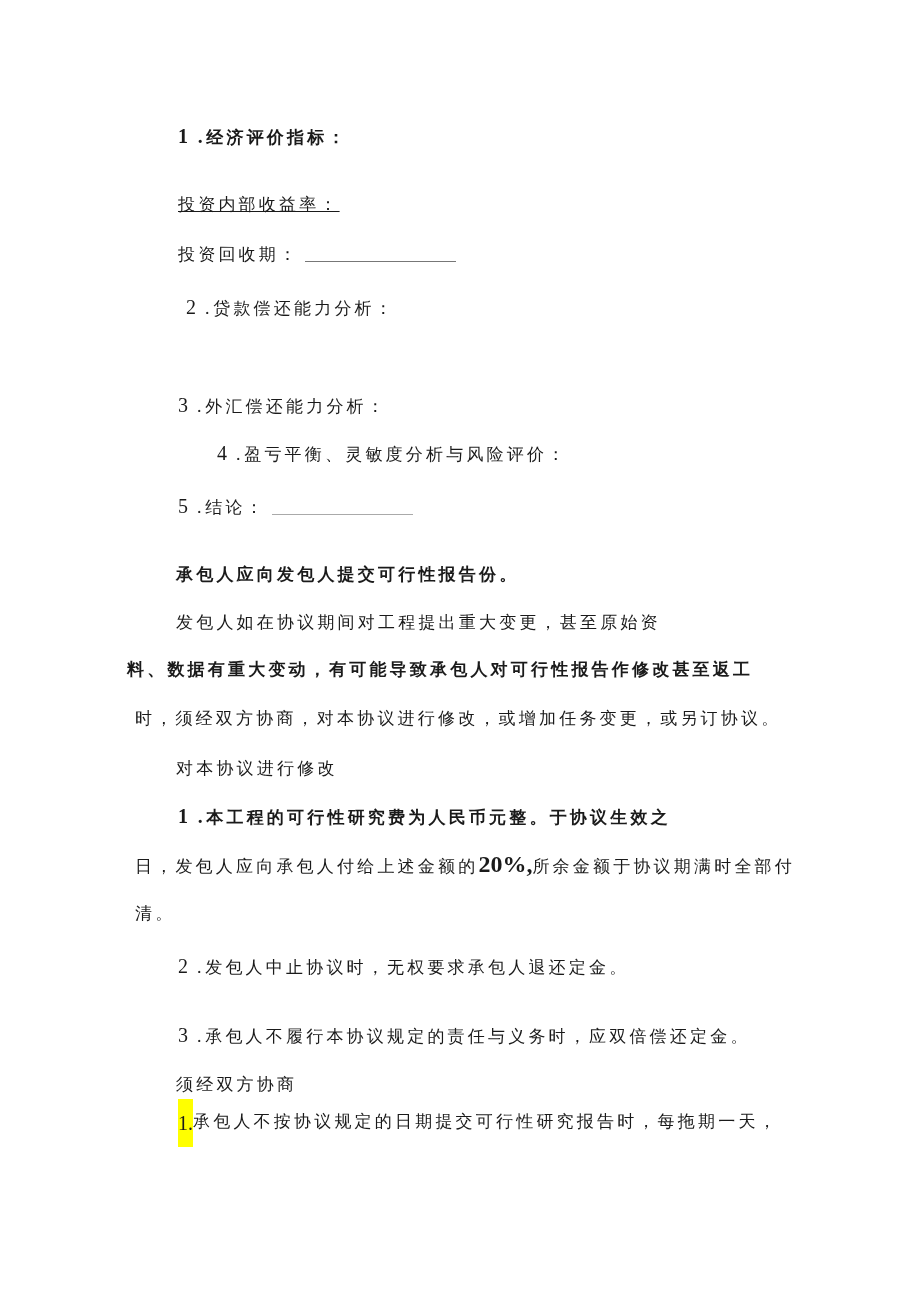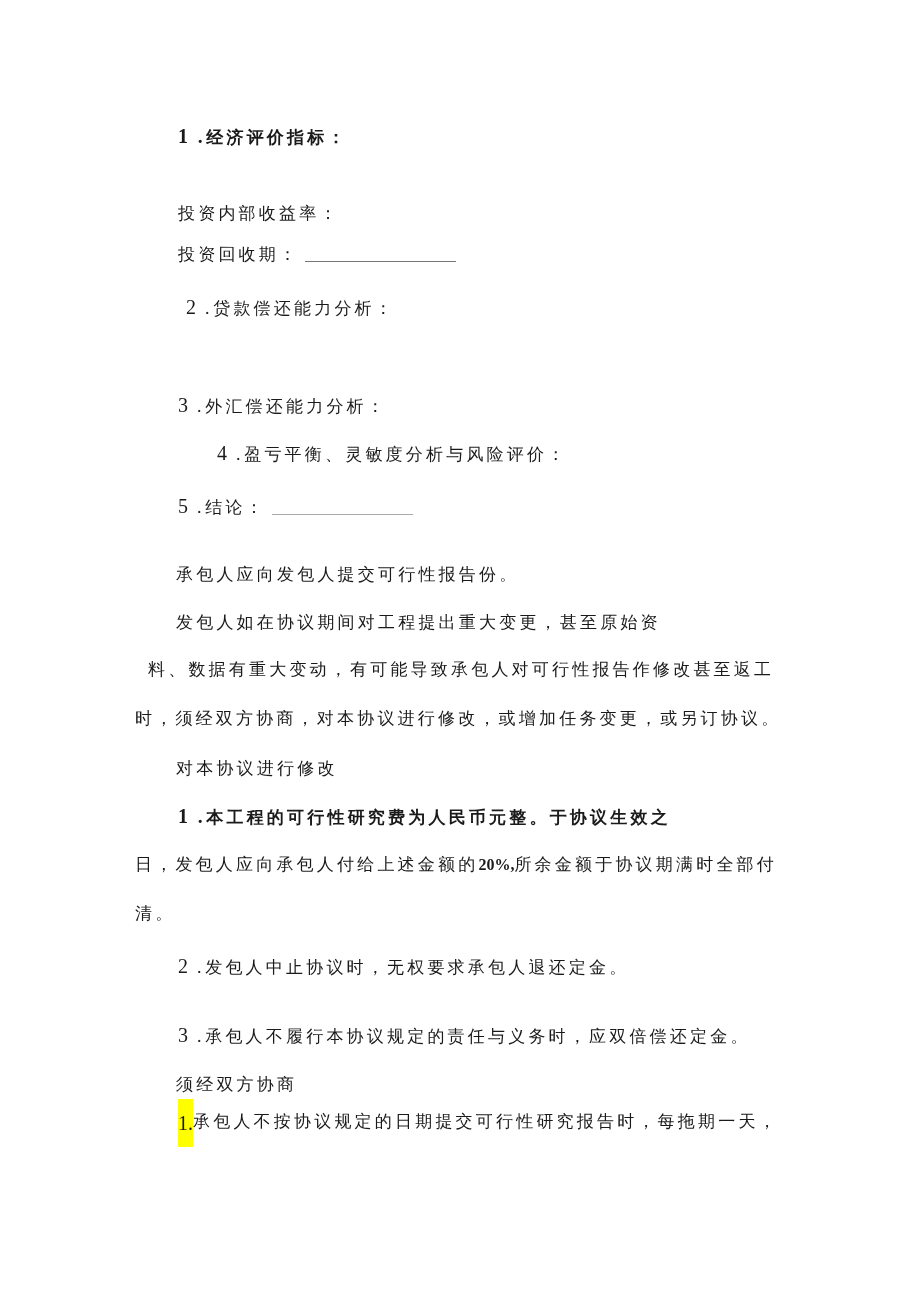--- a/index.html
+++ b/index.html
@@ -3,31 +3,31 @@
   <meta charset="utf-8">
   <style>
     html, body { margin: 0; padding: 0; background: #ffffff; }
     body { width: 920px; height: 1301px; position: relative; overflow: hidden;
       font-family: "DejaVu Serif", "Liberation Serif", serif; color: #1a1a1a; }
     .line { position: absolute; font-size: 17px; letter-spacing: 3.2px; white-space: nowrap; line-height: 24px; }
     .num { font-family: "Liberation Serif", serif; font-size: 20px; letter-spacing: 0; }
     .blank { position: absolute; height: 0; border-top: 1px solid #777; }
     .blank.light { border-top: 1px solid #aaa; }
     .hl { background: #ffff00; display: inline-block; line-height: 48px; height: 48px; vertical-align: middle; }
-    .pct { font-family: "Liberation Serif", serif; font-size: 16px; font-weight: bold; letter-spacing: 0; }
+    .pct { font-family: "Liberation Serif", serif; font-size: 24px; font-weight: bold; letter-spacing: 0; }
   </style>
 </head>
 <body>
 
 <div class="line" style="left:178px; top:124px;font-weight:bold;">
   <span class="num">1</span>
   <span>.经济评价指标：</span>
 </div>
 
-<div class="line" style="left:178px; top:201px;">投资内部收益率：</div>
+<div class="line" style="left:178px; top:192px;text-decoration:underline;">投资内部收益率：</div>
 
 <div class="line" style="left:178px; top:242px;">投资回收期：</div>
 <div class="blank" style="left:305px; top:261px; width:151px;"></div>
 
 <div class="line" style="left:186px; top:295px;text-align:right;">
   <span class="num">2</span>
   <span>.贷款偿还能力分析：</span>
 </div>
 
 <div class="line" style="left:178px; top:393px;">
@@ -39,24 +39,24 @@
   <span class="num">4</span>
   <span>.盈亏平衡、灵敏度分析与风险评价：</span>
 </div>
 
 <div class="line" style="left:178px; top:494px;">
   <span class="num">5</span>
   <span>.结论：</span>
 </div>
 <div class="blank light" style="left:272px; top:514px; width:141px;"></div>
 
-<div class="line" style="left:176px; top:562px;">承包人应向发包人提交可行性报告份。</div>
+<div class="line" style="left:176px; top:562px;font-weight:bold;">承包人应向发包人提交可行性报告份。</div>
 
 <div class="line" style="left:176px; top:610px;text-align:center;">发包人如在协议期间对工程提出重大变更，甚至原始资</div>
-<div class="line" style="left:148px; top:657px;">料、数据有重大变动，有可能导致承包人对可行性报告作修改甚至返工</div>
+<div class="line" style="left:127px; top:657px;font-weight:bold;">料、数据有重大变动，有可能导致承包人对可行性报告作修改甚至返工</div>
 <div class="line" style="left:135px; top:706px;">时，须经双方协商，对本协议进行修改，或增加任务变更，或另订协议。</div>
 
 <div class="line" style="left:176px; top:756px;">对本协议进行修改</div>
 
 <div class="line" style="left:178px; top:804px;font-weight:bold;">
   <span class="num">1</span>
   <span>.本工程的可行性研究费为人民币元整。于协议生效之</span>
 </div>
 <div class="line" style="left:135px; top:852px;">
   <span>日，发包人应向承包人付给上述金额的</span><span class="pct">20%,</span><span>所余金额于协议期满时全部付</span>

